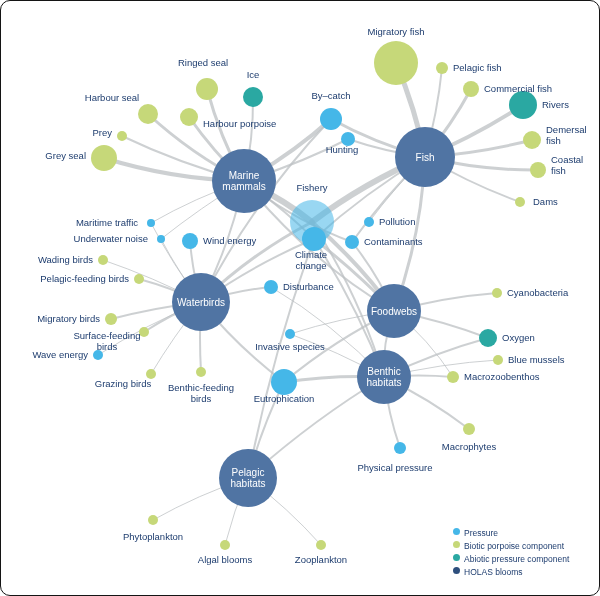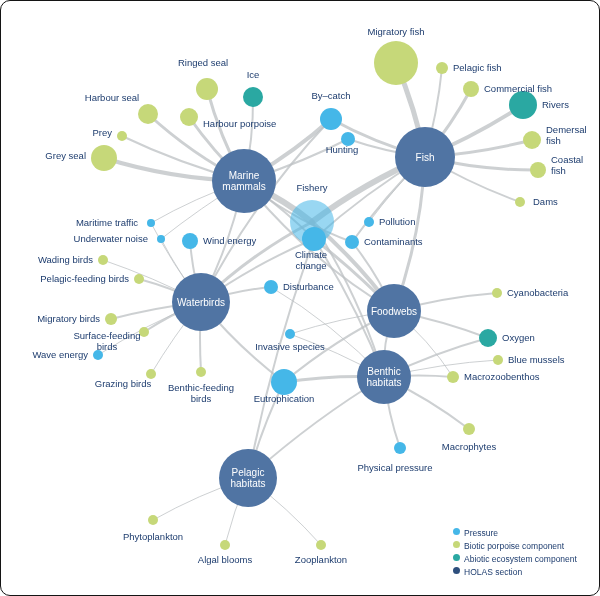--- a/index.html
+++ b/index.html
@@ -197,20 +197,20 @@
     <div class="legend-item">
       <span class="legend-dot" style="background: rgb(69, 183, 232);"></span>
       <span>Pressure</span>
     </div>
     <div class="legend-item">
       <span class="legend-dot" style="background: rgb(198, 216, 121);"></span>
       <span>Biotic porpoise component</span>
     </div>
     <div class="legend-item">
       <span class="legend-dot" style="background: rgb(42, 168, 162);"></span>
-      <span>Abiotic ecosystem component</span>
+      <span>Abiotic pressure component</span>
     </div>
     <div class="legend-item">
       <span class="legend-dot" style="background: rgb(46, 79, 125);"></span>
-      <span>HOLAS section</span>
+      <span>HOLAS blooms</span>
     </div>
   </div>
 </div>
 
 </body></html>

